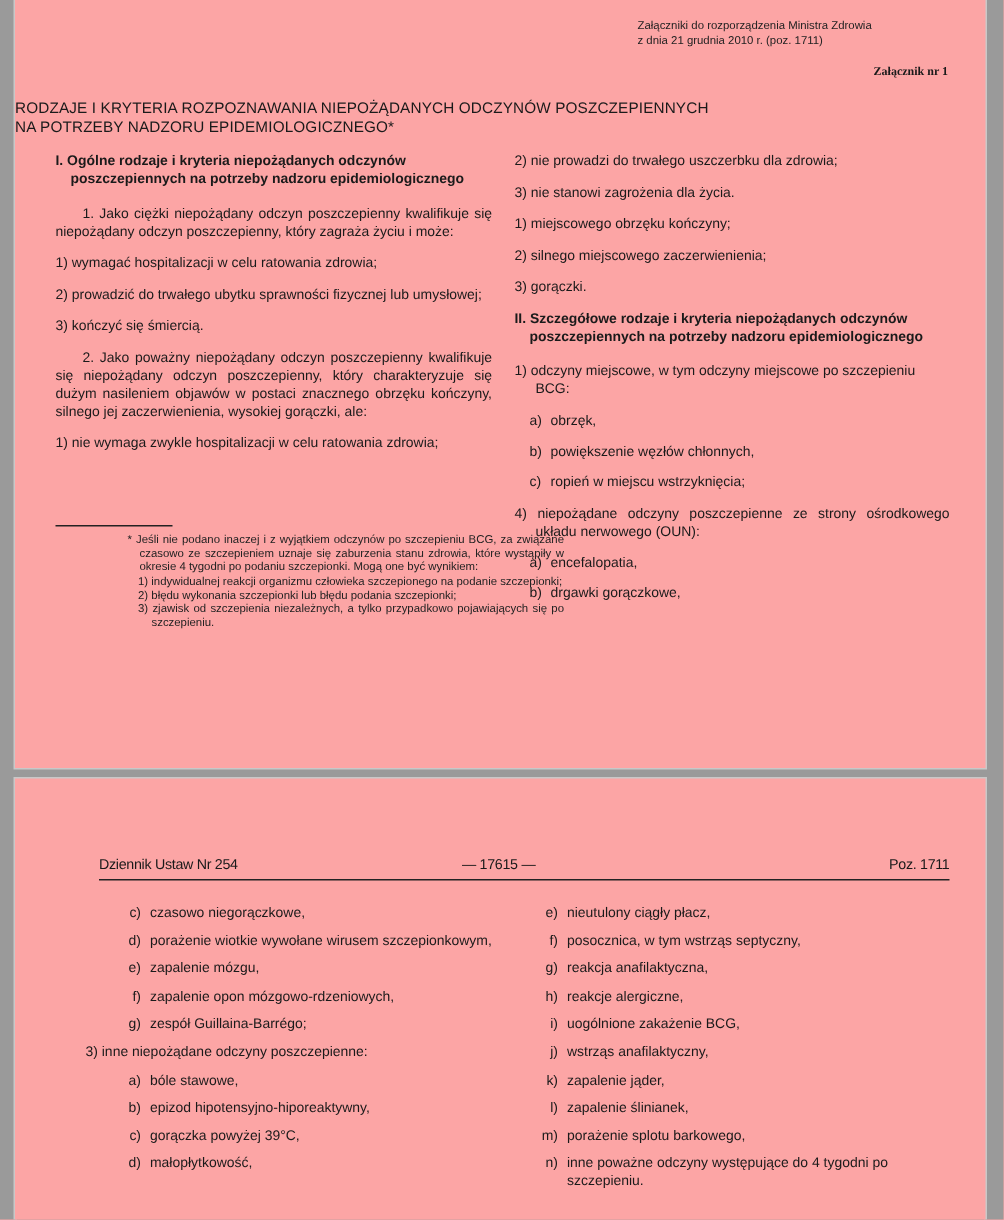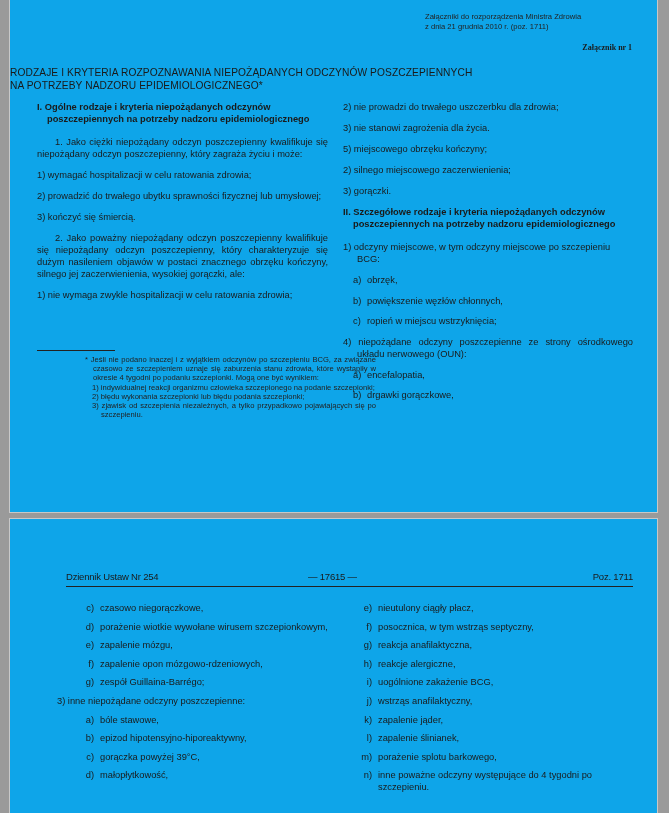--- a/index.html
+++ b/index.html
@@ -5,21 +5,21 @@
   html, body { margin:0; padding:0; }
   body {
     width:669px; height:813px; overflow:hidden;
     background:#9a9a9a;
     position:relative;
     font-family:"Liberation Sans", sans-serif;
     color:#1a1a1a;
   }
   .page {
     position:absolute; left:10px; width:647px;
-    background:#0ea5e9;
+    background:#fca5a5;
     box-shadow:0 0 0 1px #c8c8c8;
   }
   #page1 { top:0; height:512px; }
   #page2 { top:519px; height:310px; }
   .abs { position:absolute; }
   .hdr-note { font-size:7.6px; line-height:10px; left:415px; top:12px; color:#222; }
   .annex { font-size:8px; font-weight:bold; right:25px; top:43px;font-family:Liberation Serif, serif; }
   .title { left:0; width:647px; top:67px; text-align:left; font-size:10.2px; line-height:12.5px; letter-spacing:0.1px; }
   .col { position:absolute; font-size:9.3px; line-height:12px; }
   .col p { margin:0; }
@@ -68,21 +68,21 @@
   <div class="fn" style="left:27px; top:355px; width:291px;">
     <p class="star">* Jeśli nie podano inaczej i z wyjątkiem odczynów po szczepieniu BCG, za związane czasowo ze szczepieniem uznaje się zaburzenia stanu zdrowia, które wystąpiły w okresie 4 tygodni po podaniu szczepionki. Mogą one być wynikiem:</p>
     <p class="fi">1) indywidualnej reakcji organizmu człowieka szczepionego na podanie szczepionki;</p>
     <p class="fi">2) błędu wykonania szczepionki lub błędu podania szczepionki;</p>
     <p class="fi">3) zjawisk od szczepienia niezależnych, a tylko przypadkowo pojawiających się po szczepieniu.</p>
   </div>
 
   <div class="col" style="left:333px; top:101px; width:290px;">
     <p class="li">2) nie prowadzi do trwałego uszczerbku dla zdrowia;</p>
     <p class="li">3) nie stanowi zagrożenia dla życia.</p>
-    <p class="li">5) miejscowego obrzęku kończyny;</p>
+    <p class="li">1) miejscowego obrzęku kończyny;</p>
     <p class="li">2) silnego miejscowego zaczerwienienia;</p>
     <p class="li">3) gorączki.</p>
     <p class="h-sec">II. Szczegółowe rodzaje i kryteria niepożądanych odczynów poszczepiennych na potrzeby nadzoru epidemiologicznego</p>
     <p class="li">1) odczyny miejscowe, w tym odczyny miejscowe po szczepieniu BCG:</p>
     <p class="li2"><span class="mk">a)</span><span>obrzęk,</span></p>
     <p class="li2"><span class="mk">b)</span><span>powiększenie węzłów chłonnych,</span></p>
     <p class="li2"><span class="mk">c)</span><span>ropień w miejscu wstrzyknięcia;</span></p>
     <p class="li" style="text-align:justify;">4) niepożądane odczyny poszczepienne ze strony ośrodkowego układu nerwowego (OUN):</p>
     <p class="li2"><span class="mk">a)</span><span>encefalopatia,</span></p>
     <p class="li2"><span class="mk">b)</span><span>drgawki gorączkowe,</span></p>

